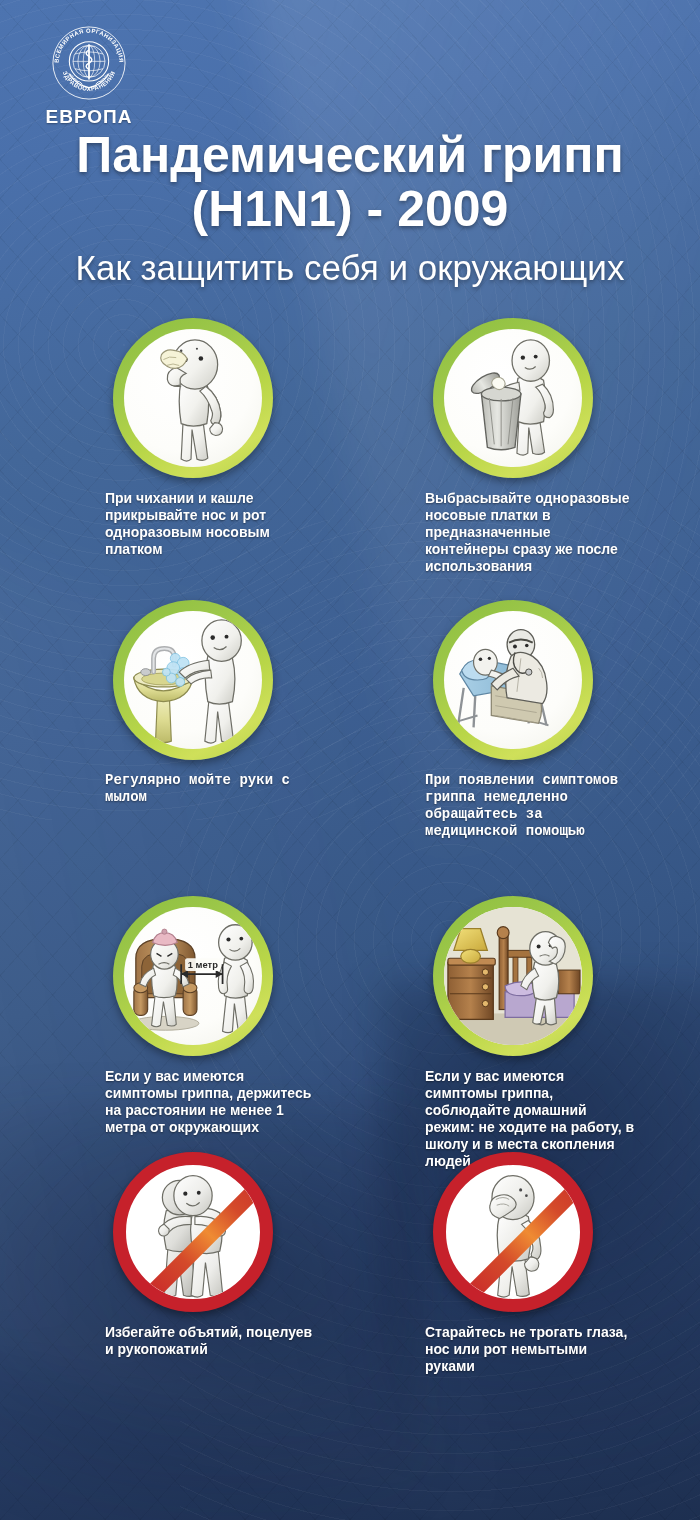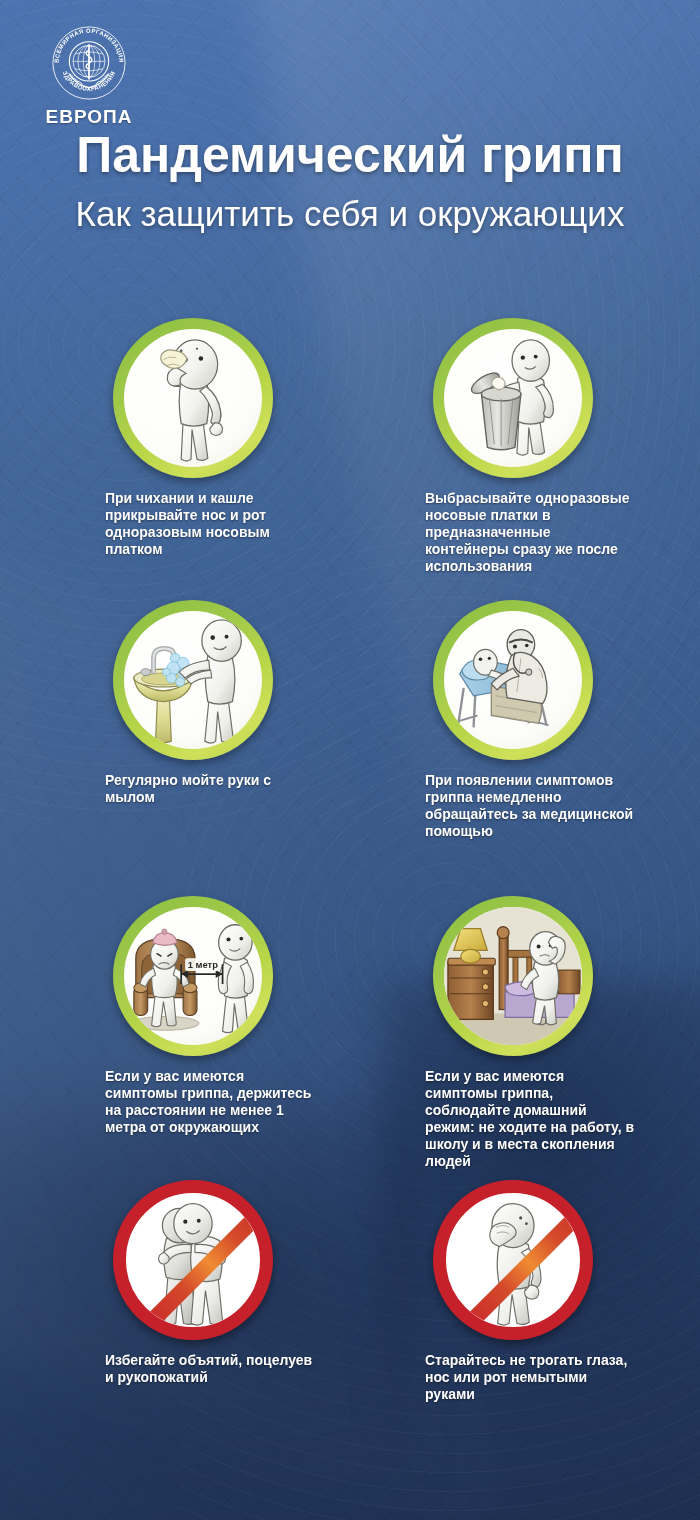--- a/index.html
+++ b/index.html
@@ -227,20 +227,21 @@
 
         <path d="M26,64 q10,14 24,16 q14,-2 24,-16" fill="none" stroke="#ffffff" stroke-width="1.6"></path>
         <path d="M31,67 q-3,-4 -6,-4 M36,72 q-3,-4 -7,-4 M42,76 q-3,-4 -7,-4
                  M69,67 q3,-4 6,-4 M64,72 q3,-4 7,-4 M58,76 q3,-4 7,-4" fill="none" stroke="#ffffff" stroke-width="1.1"></path>
       </svg>
       <div class="logo-europa">ЕВРОПА</div>
     </div>
 
     <div class="title-wrap">
       <div class="title-main">Пандемический грипп</div>
+      <div class="title-main">(H1N1) - 2009</div>
       <div class="title-sub">Как защитить себя и окружающих</div>
     </div>
 
     <div class="panels" style="height: 1180px;">
 
       <div class="prow" style="height: 290px; position: absolute; top: 0px; left: 0px;">
 
         <div class="panel left">
           <div class="circle green">
             <div class="inner">
@@ -320,21 +321,21 @@
 
                   <path d="M52,60 q-6,-4 -2,-9 q5,-4 10,0 q4,4 0,9 q-4,3 -8,0 Z" fill="#fbfbf2" stroke="#a6a592" stroke-width="1.1"></path>
                 </svg>
               </div>
             </div>
           </div>
           <div class="caption">Выбрасывайте одноразовые носовые платки в предназначенные контейнеры сразу же после использования</div>
         </div>
       </div>
 
-      <div class="prow" style="height: 292px; top: 282px; position: absolute; left: 0px;">
+      <div class="prow" style="height: 292px; top: 282px; position: absolute; left: 0px; font-family: Liberation Mono, monospace;">
 
         <div class="panel left">
           <div class="circle green">
             <div class="inner">
               <div class="scene">
                 <svg viewBox="0 0 140 140">
                   <defs>
                     <linearGradient id="sinkG" x1="0" y1="0" x2="0" y2="1">
                       <stop offset="0" stop-color="#f0efc0"></stop>
                         <stop offset=".5" stop-color="#dedc93"></stop>
@@ -555,21 +556,21 @@
 
                   <path d="M92,62 q-12,8 -14,18 l6,4 q4,-10 12,-14 Z" fill="url(#bodyG6)" stroke="#6e6e66" stroke-width="1.1"></path>
                 </svg>
               </div>
             </div>
           </div>
           <div class="caption">Если у вас имеются симптомы гриппа, соблюдайте домашний режим: не ходите на работу, в школу и в места скопления людей</div>
         </div>
       </div>
 
-      <div class="prow" style="height: 240px; position: absolute; top: 862px; left: 0px;">
+      <div class="prow" style="height: 240px; position: absolute; top: 834px; left: 0px;">
 
         <div class="panel left">
           <div class="circle red">
             <div class="inner">
               <div class="scene">
                 <svg viewBox="0 0 140 140">
                   <defs>
                     <linearGradient id="bodyG7" x1="0" y1="0" x2="1" y2="1">
                       <stop offset="0" stop-color="#ffffff"></stop>
                         <stop offset=".55" stop-color="#ededea"></stop>

